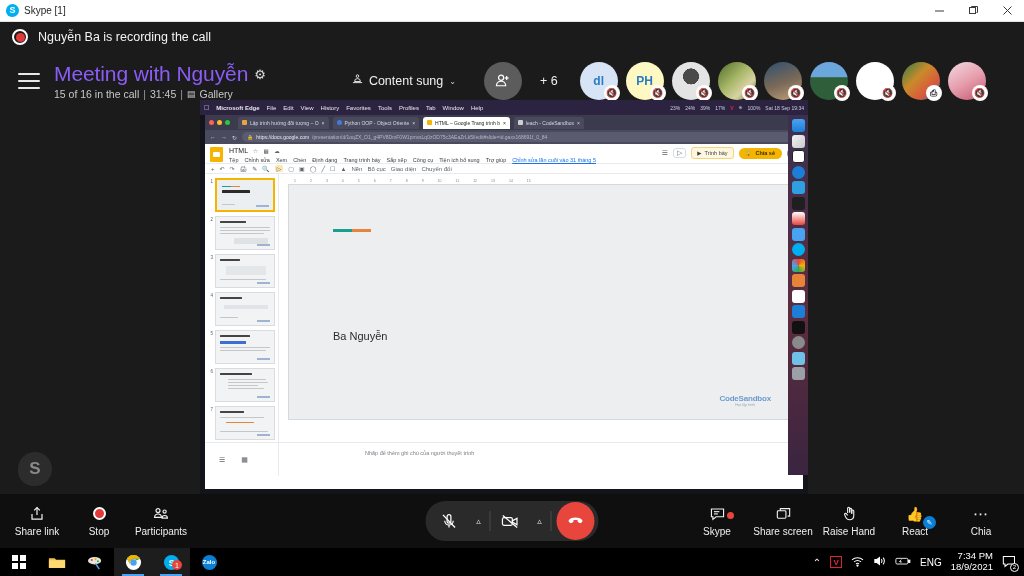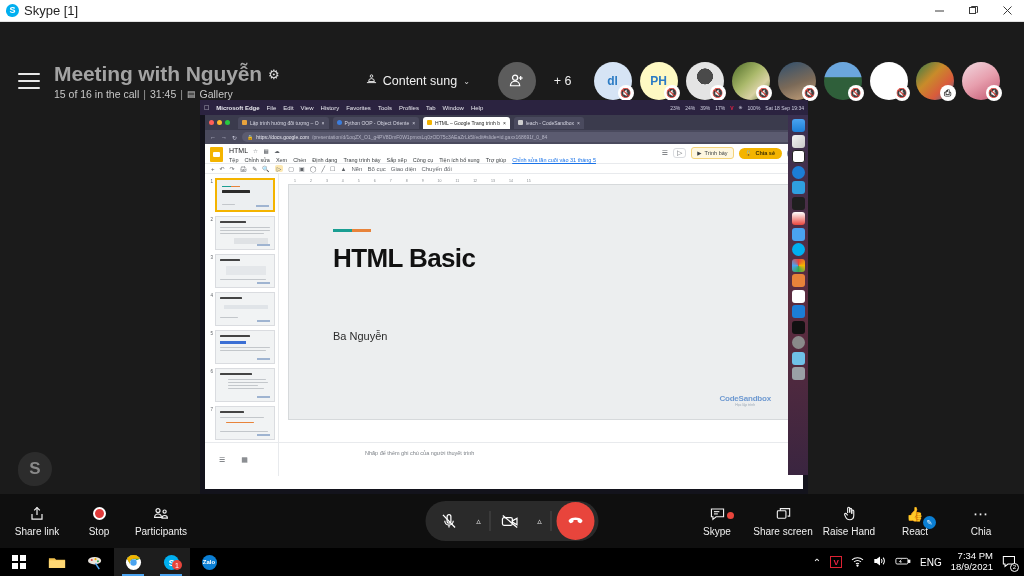--- a/index.html
+++ b/index.html
@@ -16,21 +16,21 @@
     position: absolute; top: 0; left: 0; width: 1024px; height: 22px;
     background: #ffffff; display: flex; align-items: center;
     border-bottom: 1px solid #e2e2e2;
   }
   .tb-skype-icon {
     width: 13px; height: 13px; margin-left: 6px; margin-right: 5px;
     border-radius: 50% 50% 50% 45%; background: #00aff0;
     color: #fff; font-size: 9px; font-weight: bold; line-height: 13px;
     text-align: center;
   }
-  .tb-title { font-size: 13px; color: #1f1f1f; }
+  .tb-title { font-size: 10px; color: #1f1f1f; }
   .tb-controls { margin-left: auto; display: flex; height: 22px; }
   .tb-btn {
     width: 34px; height: 22px; display: flex; align-items: center;
     justify-content: center; color: #3b3b3b;
   }
 
   
   .skype-window {
     position: absolute; top: 22px; left: 0; width: 1024px; height: 526px;
     background: #1b1b1b;
@@ -54,21 +54,21 @@
   
   .meeting-header {
     position: absolute; top: 30px; left: 0; width: 1024px; height: 58px;
     display: flex; align-items: center; padding: 0 12px;
   }
   .hamburger { width: 22px; height: 22px; margin-right: 14px; margin-left: 6px;
     display: flex; flex-direction: column; justify-content: center; gap: 5px; cursor: pointer; }
   .hamburger span { display: block; height: 2px; background: #e8e8e8; border-radius: 1px; }
   .title-block { display: flex; flex-direction: column; justify-content: center; }
   .title-row { display: flex; align-items: center; gap: 6px; }
-  .meeting-title { font-size: 21px; font-weight: bold; color: #a3a3a3; letter-spacing: -0.1px; }
+  .meeting-title { font-size: 21px; font-weight: normal; color: #8b5cf6; letter-spacing: -0.1px; }
   .gear { font-size: 13px; color: #dcdcdc; cursor: pointer; line-height: 1; }
   .subtitle { font-size: 10.5px; color: #c8c8c8; margin-top: 2px; display: flex; align-items: center; gap: 4px; }
   .subtitle .sep { color: #9a9a9a; }
   .gallery-ic { font-size: 9px; }
 
   
   .content-view {
     display: flex; align-items: center; gap: 6px;
     margin-left: 86px; color: #f0f0f0; font-size: 12.5px; cursor: pointer;
   }
@@ -330,20 +330,26 @@
         <svg width="11" height="11" viewBox="0 0 11 11">
             <line x1="1.5" y1="1.5" x2="9.5" y2="9.5" stroke="currentColor" stroke-width="1"></line>
             <line x1="9.5" y1="1.5" x2="1.5" y2="9.5" stroke="currentColor" stroke-width="1"></line>
           </svg>
       </div>
     </div>
   </div>
 
   <div class="skype-window">
 
+    <div class="rec-banner">
+      <div class="rec-dot-outer">
+        <div class="rec-dot-inner"></div>
+      </div>
+      <div class="rec-text">Nguyễn Ba is recording the call</div>
+    </div>
 
     <div class="meeting-header">
       <div class="hamburger">
         <span></span>
           <span></span>
           <span></span>
       </div>
 
       <div class="title-block">
         <div class="title-row">
@@ -645,21 +651,20 @@
                 <span>12</span>
               <span>13</span>
                 <span>14</span>
               <span>15</span>
             </div>
             <div class="slide">
               <div class="slide-accent">
                   <i></i>
                   <i class="o"></i>
                 </div>
-              <div class="slide-title">HTML Basic</div>
               <div class="slide-author">Ba Nguyễn</div>
               <div class="slide-logo">
                 <div class="lm">CodeSandbox</div>
                 <div class="ls">Học lập trình</div>
               </div>
             </div>
           </div>
         </div>
 
         <div class="gs-notes">

